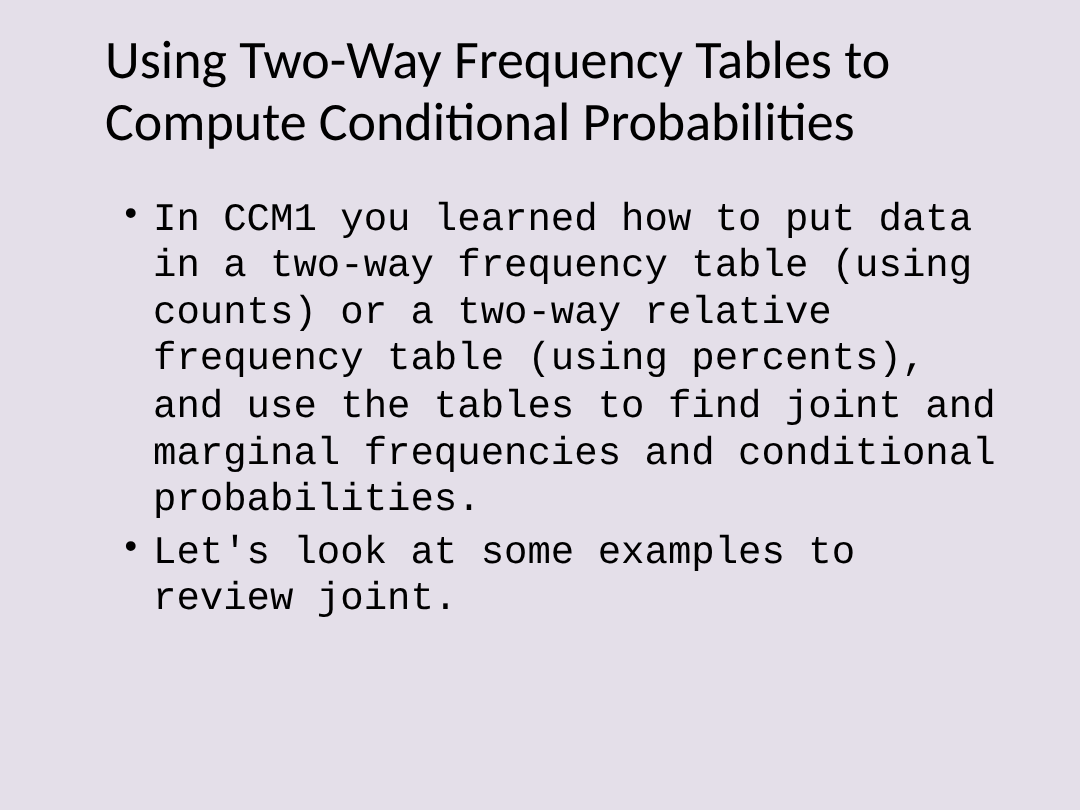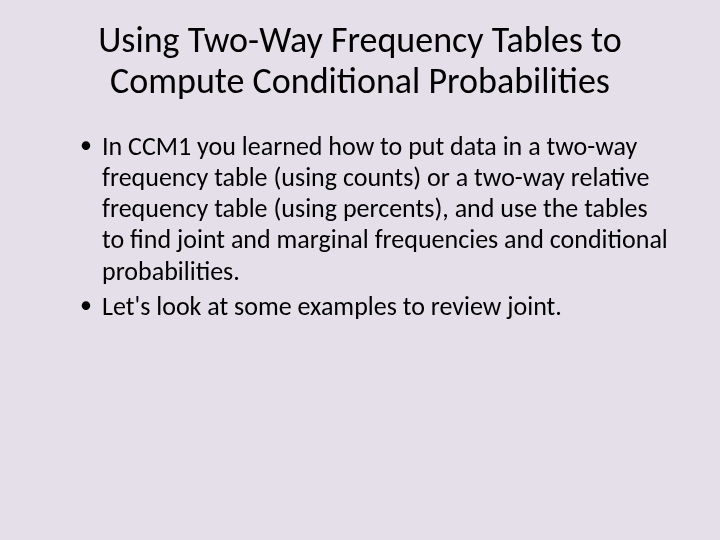--- a/index.html
+++ b/index.html
@@ -16,27 +16,28 @@
       overflow: hidden;
     }
     .slide {
       width: 100%;
       height: 100%;
       padding: 20px 50px 30px 50px;
     }
     .title {
       font-size: 36px;
       font-weight: normal;
-      text-align: center;
+      text-align: left;
       line-height: 1.15;
       margin-bottom: 28px;
       padding: 0 20px;
     }
     .content {
       padding-left: 30px;
+      font-family: Liberation Mono, monospace;
     }
     .bullet-list {
       list-style: none;
     }
     .bullet-item {
       font-size: 26px;
       line-height: 1.2;
       margin-bottom: 4px;
       position: relative;
       padding-left: 22px;

